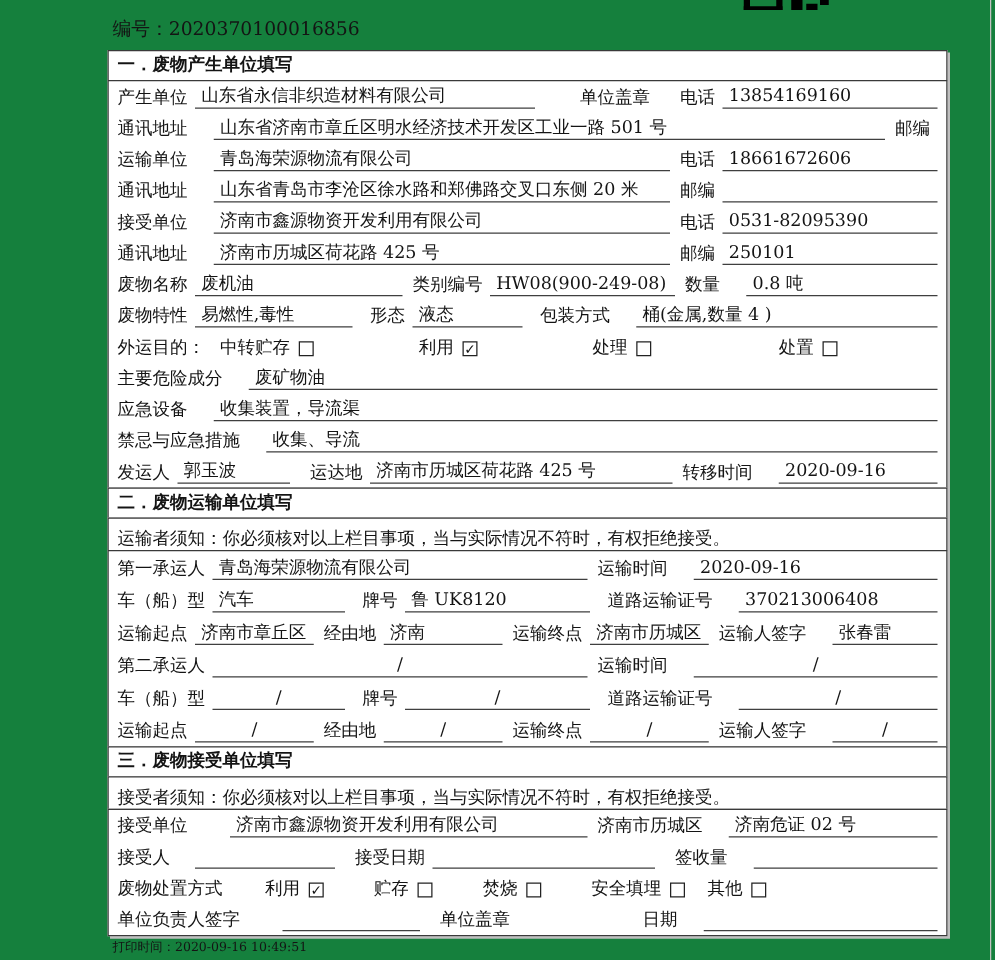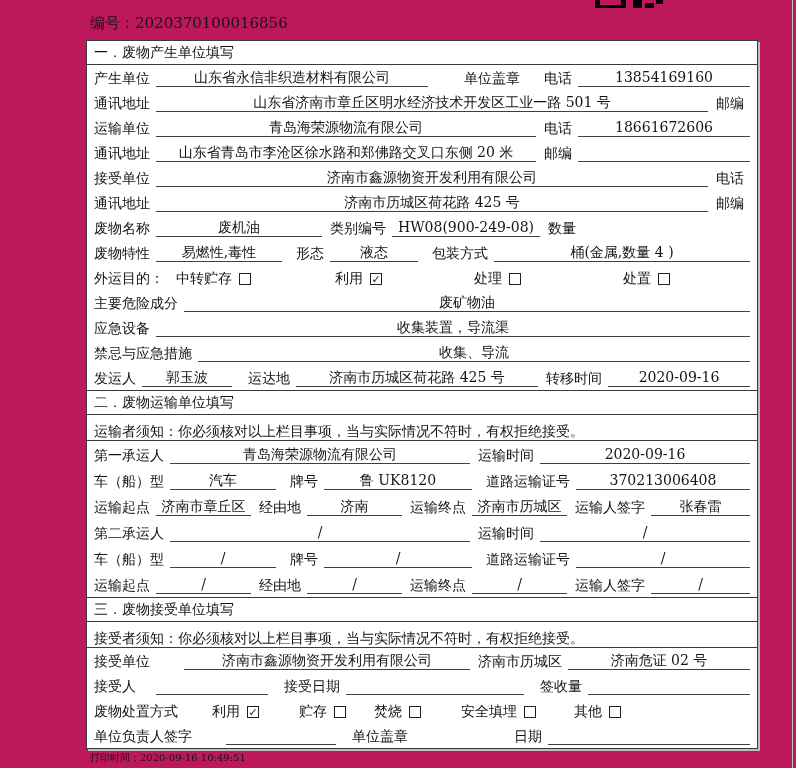--- a/index.html
+++ b/index.html
@@ -1,53 +1,53 @@
 <!DOCTYPE html>
 <html><head>
 <meta charset="utf-8">
 <style>
   * { margin:0; padding:0; box-sizing:border-box; }
   html,body { background:#fff; }
   .page {
-    position:relative; width:796px; height:768px; background:#be185d;
+    position:relative; width:796px; height:768px; background:#15803d;
     font-family:"DejaVu Serif", serif; color:#141414; overflow:hidden;
   }
   .page-edge { position:absolute; top:0; bottom:0; right:3px; width:1px; background:#c2c2c2; }
   .serial { position:absolute; top:14px; left:90px; font-size:15px; white-space:nowrap; }
   .doc-title { position:absolute; top:6px; left:86px; width:672px; text-align:center;
     font-size:23px; font-weight:bold; letter-spacing:1px; }
   .stamp-frag { position:absolute; background:#000; }
   .form { position:absolute; left:86px; top:40px; width:672px; font-size:14px; }
   .box { border:1px solid #3a3a3a; box-shadow:2px 2px 0 #bfbfbf; background:#fff; margin-top:-1px; }
   .box:first-child { margin-top:0; }
-  .sec-header { height:25px; line-height:23px; font-weight:normal; padding:0 7px; font-size:14px; }
+  .sec-header { height:25px; line-height:23px; font-weight:bold; padding:0 7px; font-size:14px; }
   .notice-row { height:27px; line-height:25px; padding:4px 7px; white-space:nowrap; }
   .sec-body { padding:0 7px; }
   .row { display:flex; align-items:flex-end; height:25px; padding-bottom:3px; line-height:17px; white-space:nowrap; }
   .sec2 .row { height:26px; }
   .lb { margin-right:6px; flex:0 0 auto; }
-  .u { border-bottom:1px solid #3f3f3f; padding:0 5px; min-height:18px; flex:0 0 auto;text-align:center; }
-  .u.fill { flex:1 1 auto; }
+  .u { border-bottom:1px solid #3f3f3f; padding:0 5px; min-height:18px; flex:0 0 auto; }
+  .u.fill { flex:1 1 auto;margin-left:15px; }
   .u.c { text-align:center; }
   .sp { flex:1 1 auto; }
   .ml8{margin-left:8px} .ml14{margin-left:14px} .ml16{margin-left:16px} .ml28{margin-left:28px} .ml36{margin-left:36px} .ml100{margin-left:100px}
   .opt { display:flex; align-items:flex-end; }
   .opt-label { margin-right:7px; }
   .cb { display:inline-block; width:12px; height:12px; border:1px solid #222;
         line-height:11px; font-size:11px; text-align:center;
         font-family:"DejaVu Sans", sans-serif; margin-bottom:2px; }
   .purpose .opt:nth-child(2){margin-left:6px}
   .purpose .opt:nth-child(3){margin-left:84px}
   .purpose .opt:nth-child(4){margin-left:92px}
   .purpose .opt:nth-child(5){margin-left:102px}
   .disposal .opt:nth-child(2){margin-left:28px}
   .disposal .opt:nth-child(3){margin-left:40px}
-  .disposal .opt:nth-child(4){margin-left:28px}
+  .disposal .opt:nth-child(4){margin-left:40px}
   .disposal .opt:nth-child(5){margin-left:40px}
-  .disposal .opt:nth-child(6){margin-left:38px}
+  .disposal .opt:nth-child(6){margin-left:18px}
   .footer { position:absolute; top:751px; left:90px; font-size:10px; white-space:nowrap; }
 </style>
 </head>
 <body>
 
 <div class="page">
 
   <div class="serial"><span>编号：</span><span>2020370100016856</span></div>
 
 
@@ -91,34 +91,37 @@
         <span class="lb">通讯地址</span>
         <span class="u fill">山东省青岛市李沧区徐水路和郑佛路交叉口东侧 20 米</span>
         <span class="lb ml8">邮编</span>
         <span class="u" style="min-width:172px"></span>
       </div>
 
       <div class="row">
         <span class="lb">接受单位</span>
         <span class="u fill">济南市鑫源物资开发利用有限公司</span>
         <span class="lb ml8">电话</span>
+        <span class="u" style="min-width:172px">0531-82095390</span>
       </div>
 
       <div class="row">
         <span class="lb">通讯地址</span>
         <span class="u fill">济南市历城区荷花路 425 号</span>
         <span class="lb ml8">邮编</span>
+        <span class="u" style="min-width:172px">250101</span>
       </div>
 
       <div class="row">
         <span class="lb">废物名称</span>
         <span class="u" style="min-width:166px">废机油</span>
         <span class="lb ml8">类别编号</span>
         <span class="u" style="min-width:148px">HW08(900-249-08)</span>
         <span class="lb ml8">数量</span>
+        <span class="u fill">0.8 吨</span>
       </div>
 
       <div class="row">
         <span class="lb">废物特性</span>
         <span class="u" style="min-width:126px">易燃性,毒性</span>
         <span class="lb ml14">形态</span>
         <span class="u" style="min-width:88px">液态</span>
         <span class="lb ml14">包装方式</span>
         <span class="u fill">桶(金属,数量 4 )</span>
       </div>

